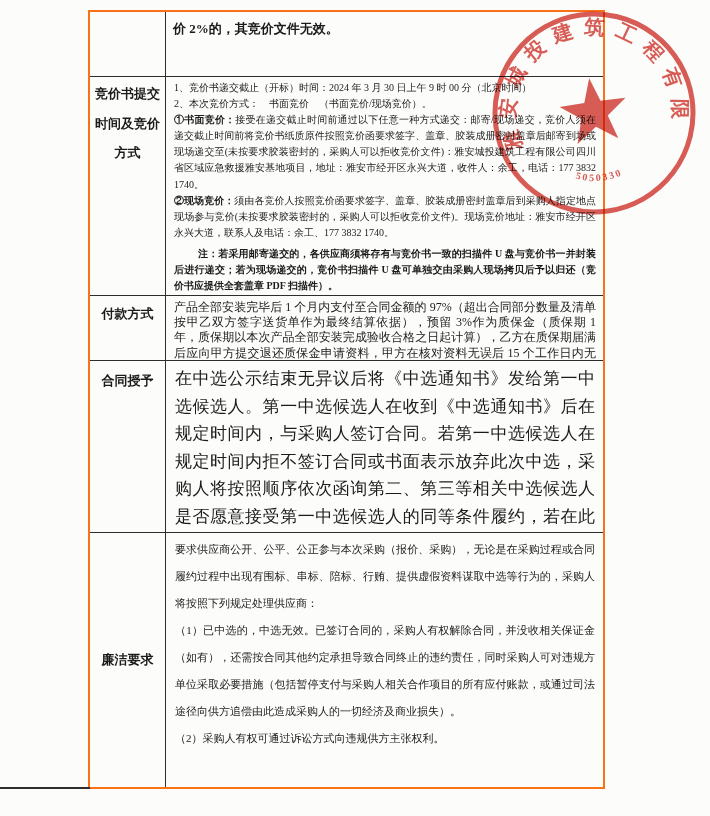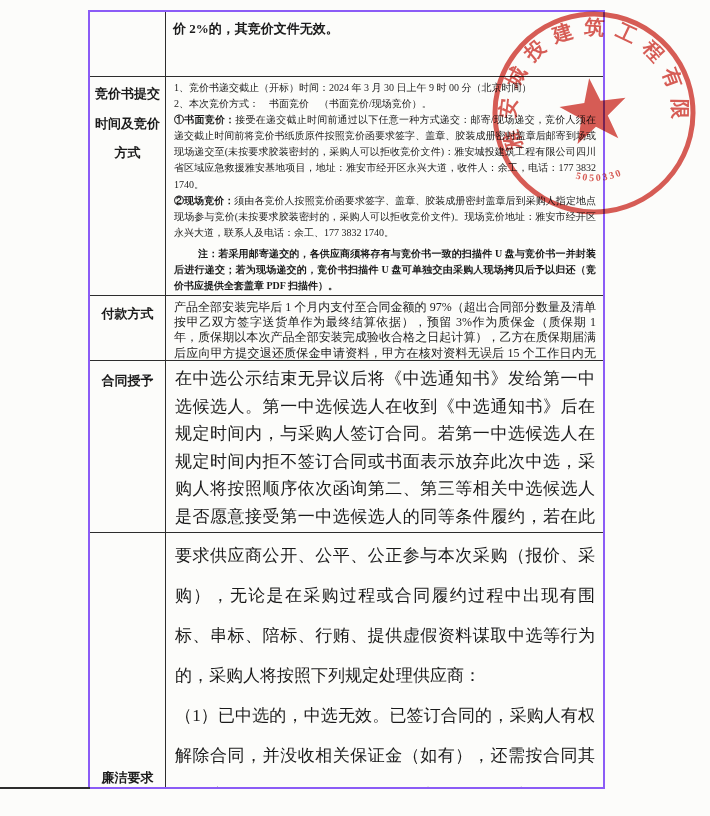--- a/index.html
+++ b/index.html
@@ -5,43 +5,43 @@
   * { margin:0; padding:0; box-sizing:border-box; }
   html,body { background:#ffffff; }
   .page {
     position:relative; width:710px; height:816px;
     background:#fcfcfa; overflow:hidden;
     font-family:"Liberation Serif","DejaVu Serif",serif;
     color:#1b1b1b;
   }
   .tbl {
     position:absolute; left:88px; top:10px; width:517px;
-    border:2px solid #8b5cf6; background:transparent;
+    border:2px solid #f97316; background:transparent;
   }
   .tr { display:flex; }
   .tr + .tr { border-top:1.5px solid #2d2d2d; }
   .r1 { height:64px; }
   .r2 { height:219px;justify-content:flex-end; }
   .r3 { height:65px; }
   .r4 { height:172px; }
   .r5 { height:255px; }
   .th {
     flex:0 0 76px; width:76px; border-right:1.5px solid #2d2d2d;
     font-weight:bold; font-size:13px; text-align:center; overflow:hidden;
   }
   .td { flex:1; overflow:hidden; text-align:justify; }
   .h2 { padding-top:2px; line-height:29.5px; }
   .h3 { padding-top:9px; }
   .h4 { padding-top:11px; }
-  .h5 { display:flex; align-items:flex-end; justify-content:center; }
+  .h5 { display:flex; align-items:center; justify-content:center; }
   .t1 { font-size:13px; font-weight:bold; padding:8px 7px 0; }
   .t2 { font-size:10px; line-height:16.1px; padding:3px 7px 0 8px; }
   .t3 { font-size:12px; line-height:15.2px; padding:4px 7px 0 8px; }
   .t4 { font-size:17px; line-height:27.5px; padding:4px 8px 0 9px; }
-  .t5 { font-size:17px; line-height:40px; padding:3px 8px 0 9px; }
+  .t5 { font-size:11px; line-height:27px; padding:3px 8px 0 9px; }
   .t2 p, .t3 p, .t4 p, .t5 p { text-align:justify; }
   .note { margin-top:5px; text-indent:2.4em; font-weight:bold; }
   .u { text-underline-offset:2.5px; }
   .b { font-weight:bold; }
   .ext { position:absolute; left:0; top:787px; width:90px; height:2px; background:#2d2d2d; }
   .stamp {
     position:absolute; left:483px; top:2px; width:222px; height:222px;
     opacity:0.8; mix-blend-mode:multiply; pointer-events:none;
   }
   .stamp text {

